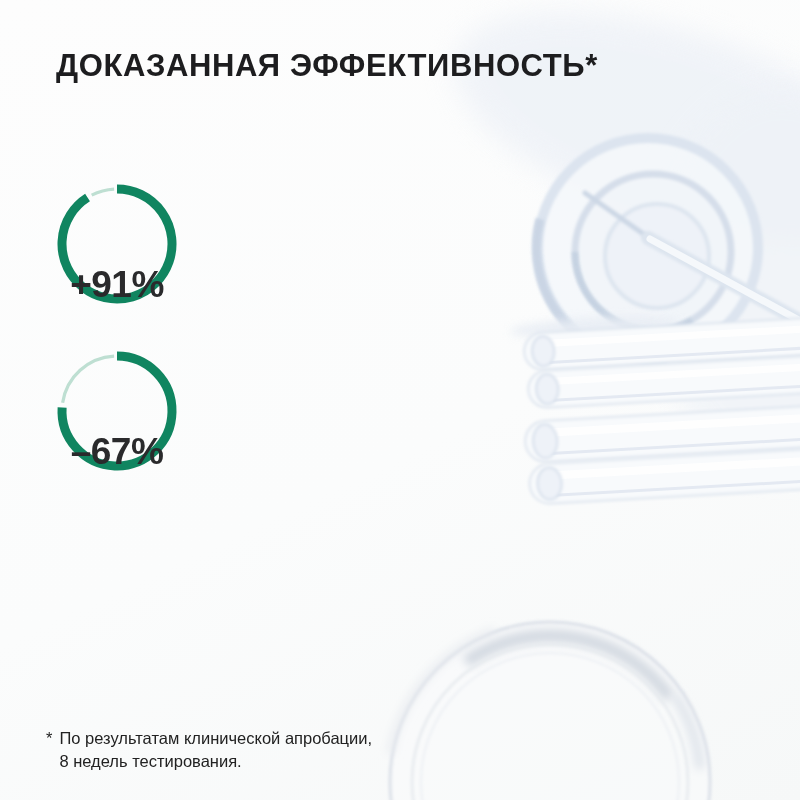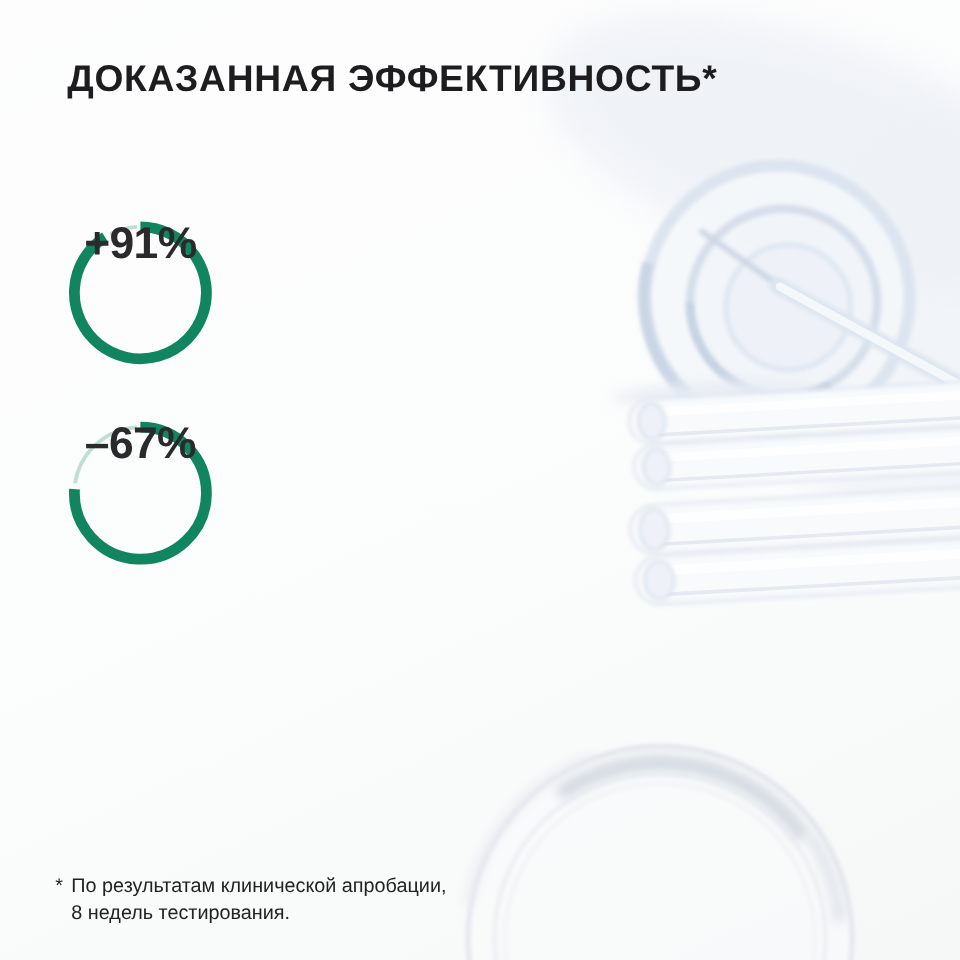--- a/index.html
+++ b/index.html
@@ -17,21 +17,21 @@
   .title{
     position:absolute;left:56px;top:48px;margin:0;
     font-size:31px;font-weight:700;letter-spacing:.6px;color:#1d1d1f;
     white-space:nowrap;
   }
   .stat{position:absolute;left:55px;width:500px;height:124px;}
   #stat-0{top:182px;}
   #stat-1{top:349px;}
   .ring{
     position:relative;width:124px;height:124px;
-    display:flex;align-items:flex-start;justify-content:center;
+    display:flex;align-items:flex-end;justify-content:center;
   }
   .ring svg{position:absolute;inset:0;}
   .ring-value{
     position:relative;z-index:1;
     font-size:37px;font-weight:700;color:#2a2a2c;letter-spacing:-.5px;
   }
   .stat-label{
     position:absolute;left:155px;
     font-size:25px;line-height:30px;letter-spacing:.4px;color:#2c2c2e;
     white-space:pre-line;

